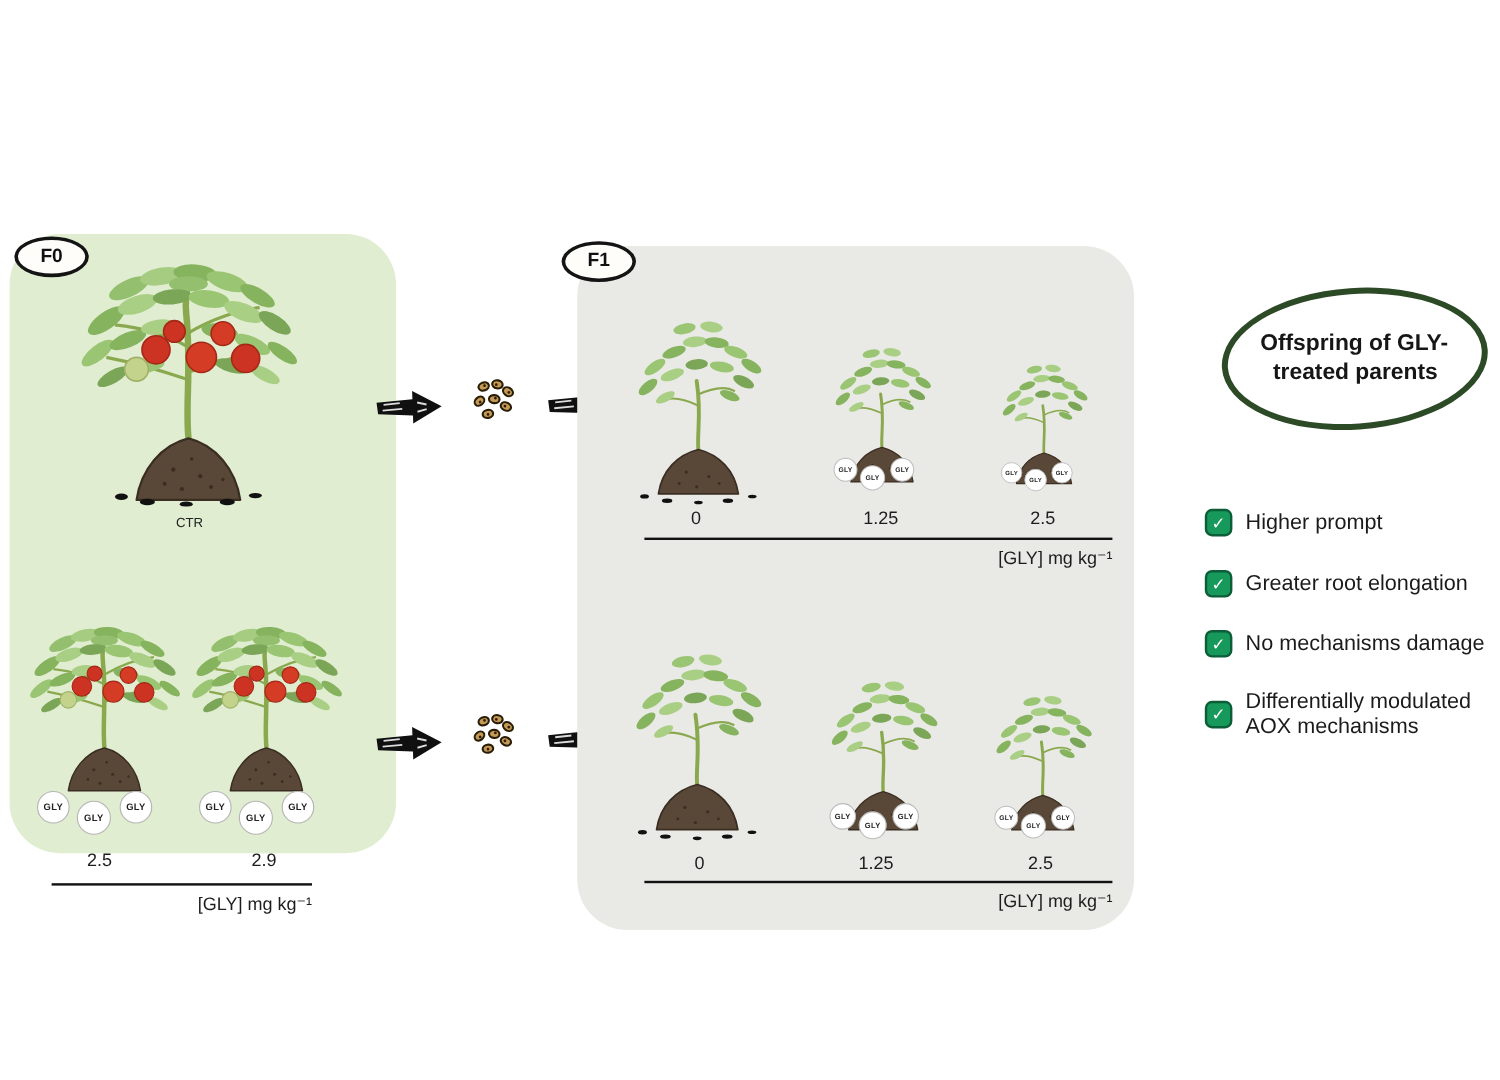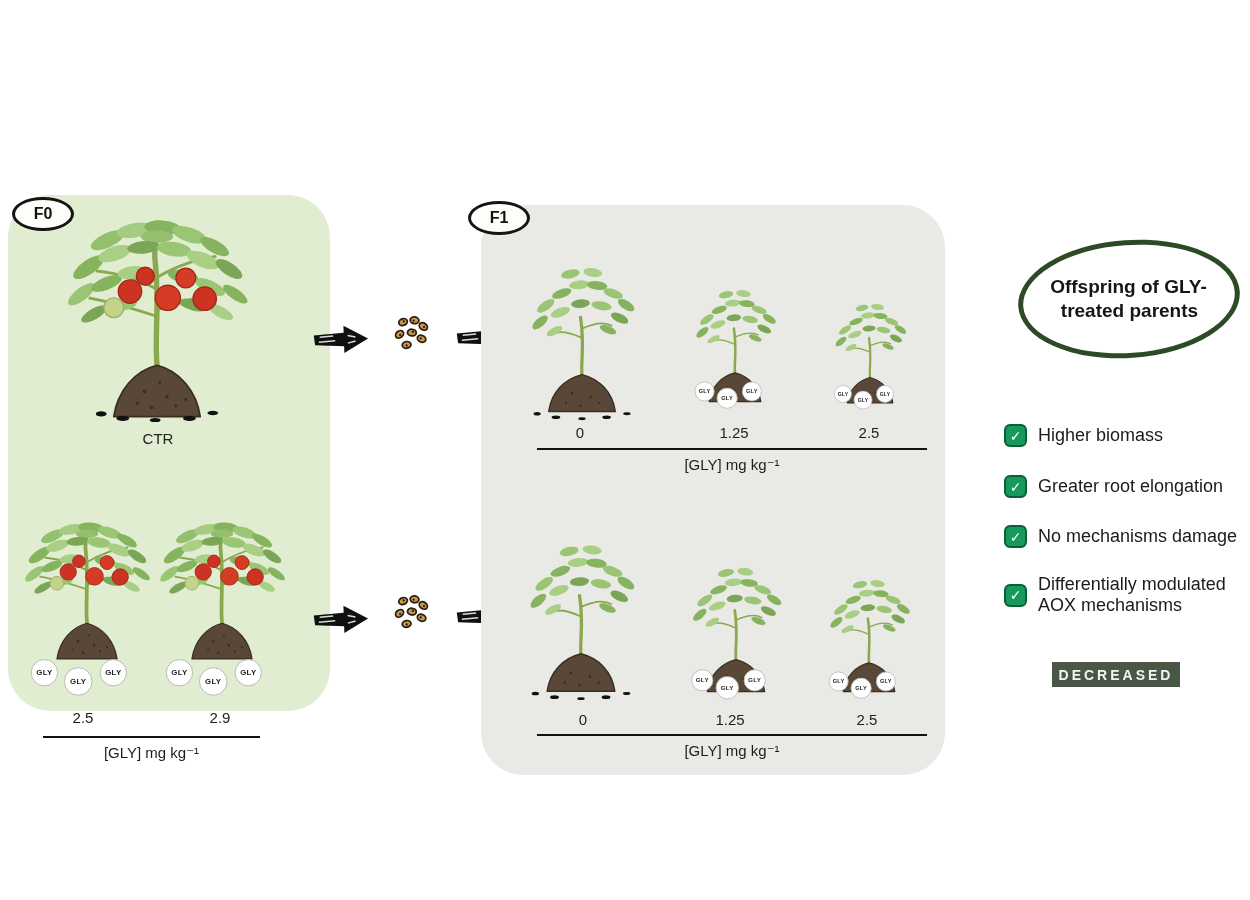--- a/index.html
+++ b/index.html
@@ -18,24 +18,24 @@
   .f1-panel{left:481px;top:205px;width:464px;height:570px;background:#e9e9e5;}
 
   .gen-badge{position:absolute;width:56px;height:28px;border:3px solid #141414;border-radius:50%;
     background:#fffdfa;display:flex;align-items:center;justify-content:center;
     font-weight:bold;font-size:16px;color:#111;}
   .f0-badge{left:4px;top:2px;}
   .f1-badge{left:-13px;top:-4px;}
 
   .plant{position:absolute;}
 
-  .caption{position:absolute;text-align:center;font-size:15px;color:#222;}
+  .caption{position:absolute;text-align:center;font-size:11px;color:#222;}
   .dose-label{position:absolute;width:100px;text-align:center;font-size:15px;color:#1d1d1d;}
   .axis-line{position:absolute;height:2px;background:#111;}
-  .axis-caption{position:absolute;text-align:center;font-size:15px;color:#1d1d1d;}
+  .axis-caption{position:absolute;text-align:right;font-size:15px;color:#1d1d1d;}
 
   .connector{position:absolute;}
 
   
   .offspring-oval{position:absolute;left:1018px;top:240px;width:222px;height:118px;
     border:5px solid #2c4a26;border-radius:50%;box-sizing:border-box;background:#ffffff;
     transform:rotate(-4deg);display:flex;flex-direction:column;align-items:center;justify-content:center;}
   .offspring-oval div{font-weight:bold;font-size:19px;line-height:1.25;color:#161616;transform:rotate(4deg);}
 
   .findings{position:absolute;left:1004px;top:424px;width:252px;height:210px;}
@@ -350,21 +350,21 @@
   <div class="offspring-oval">
     <div>Offspring of GLY-</div>
     <div>treated parents</div>
   </div>
 
   <div class="findings">
     <div class="finding" style="top:0px">
       <span class="checkbox">
           <span>✓</span>
         </span>
-      <span class="finding-label">Higher biomass</span>
+      <span class="finding-label">Higher prompt</span>
     </div>
     <div class="finding" style="top:51px">
       <span class="checkbox">
           <span>✓</span>
         </span>
       <span class="finding-label">Greater root elongation</span>
     </div>
     <div class="finding" style="top:101px">
       <span class="checkbox">
           <span>✓</span>
@@ -373,16 +373,15 @@
     </div>
     <div class="finding" style="top:150px">
       <span class="checkbox">
           <span>✓</span>
         </span>
       <span class="finding-label">Differentially modulated AOX mechanisms</span>
     </div>
   </div>
 
   <div class="conclusion">
-    <span class="conclusion-line"><span>DECREASED</span></span>
   </div>
 
 </div>
 
 </body></html>

